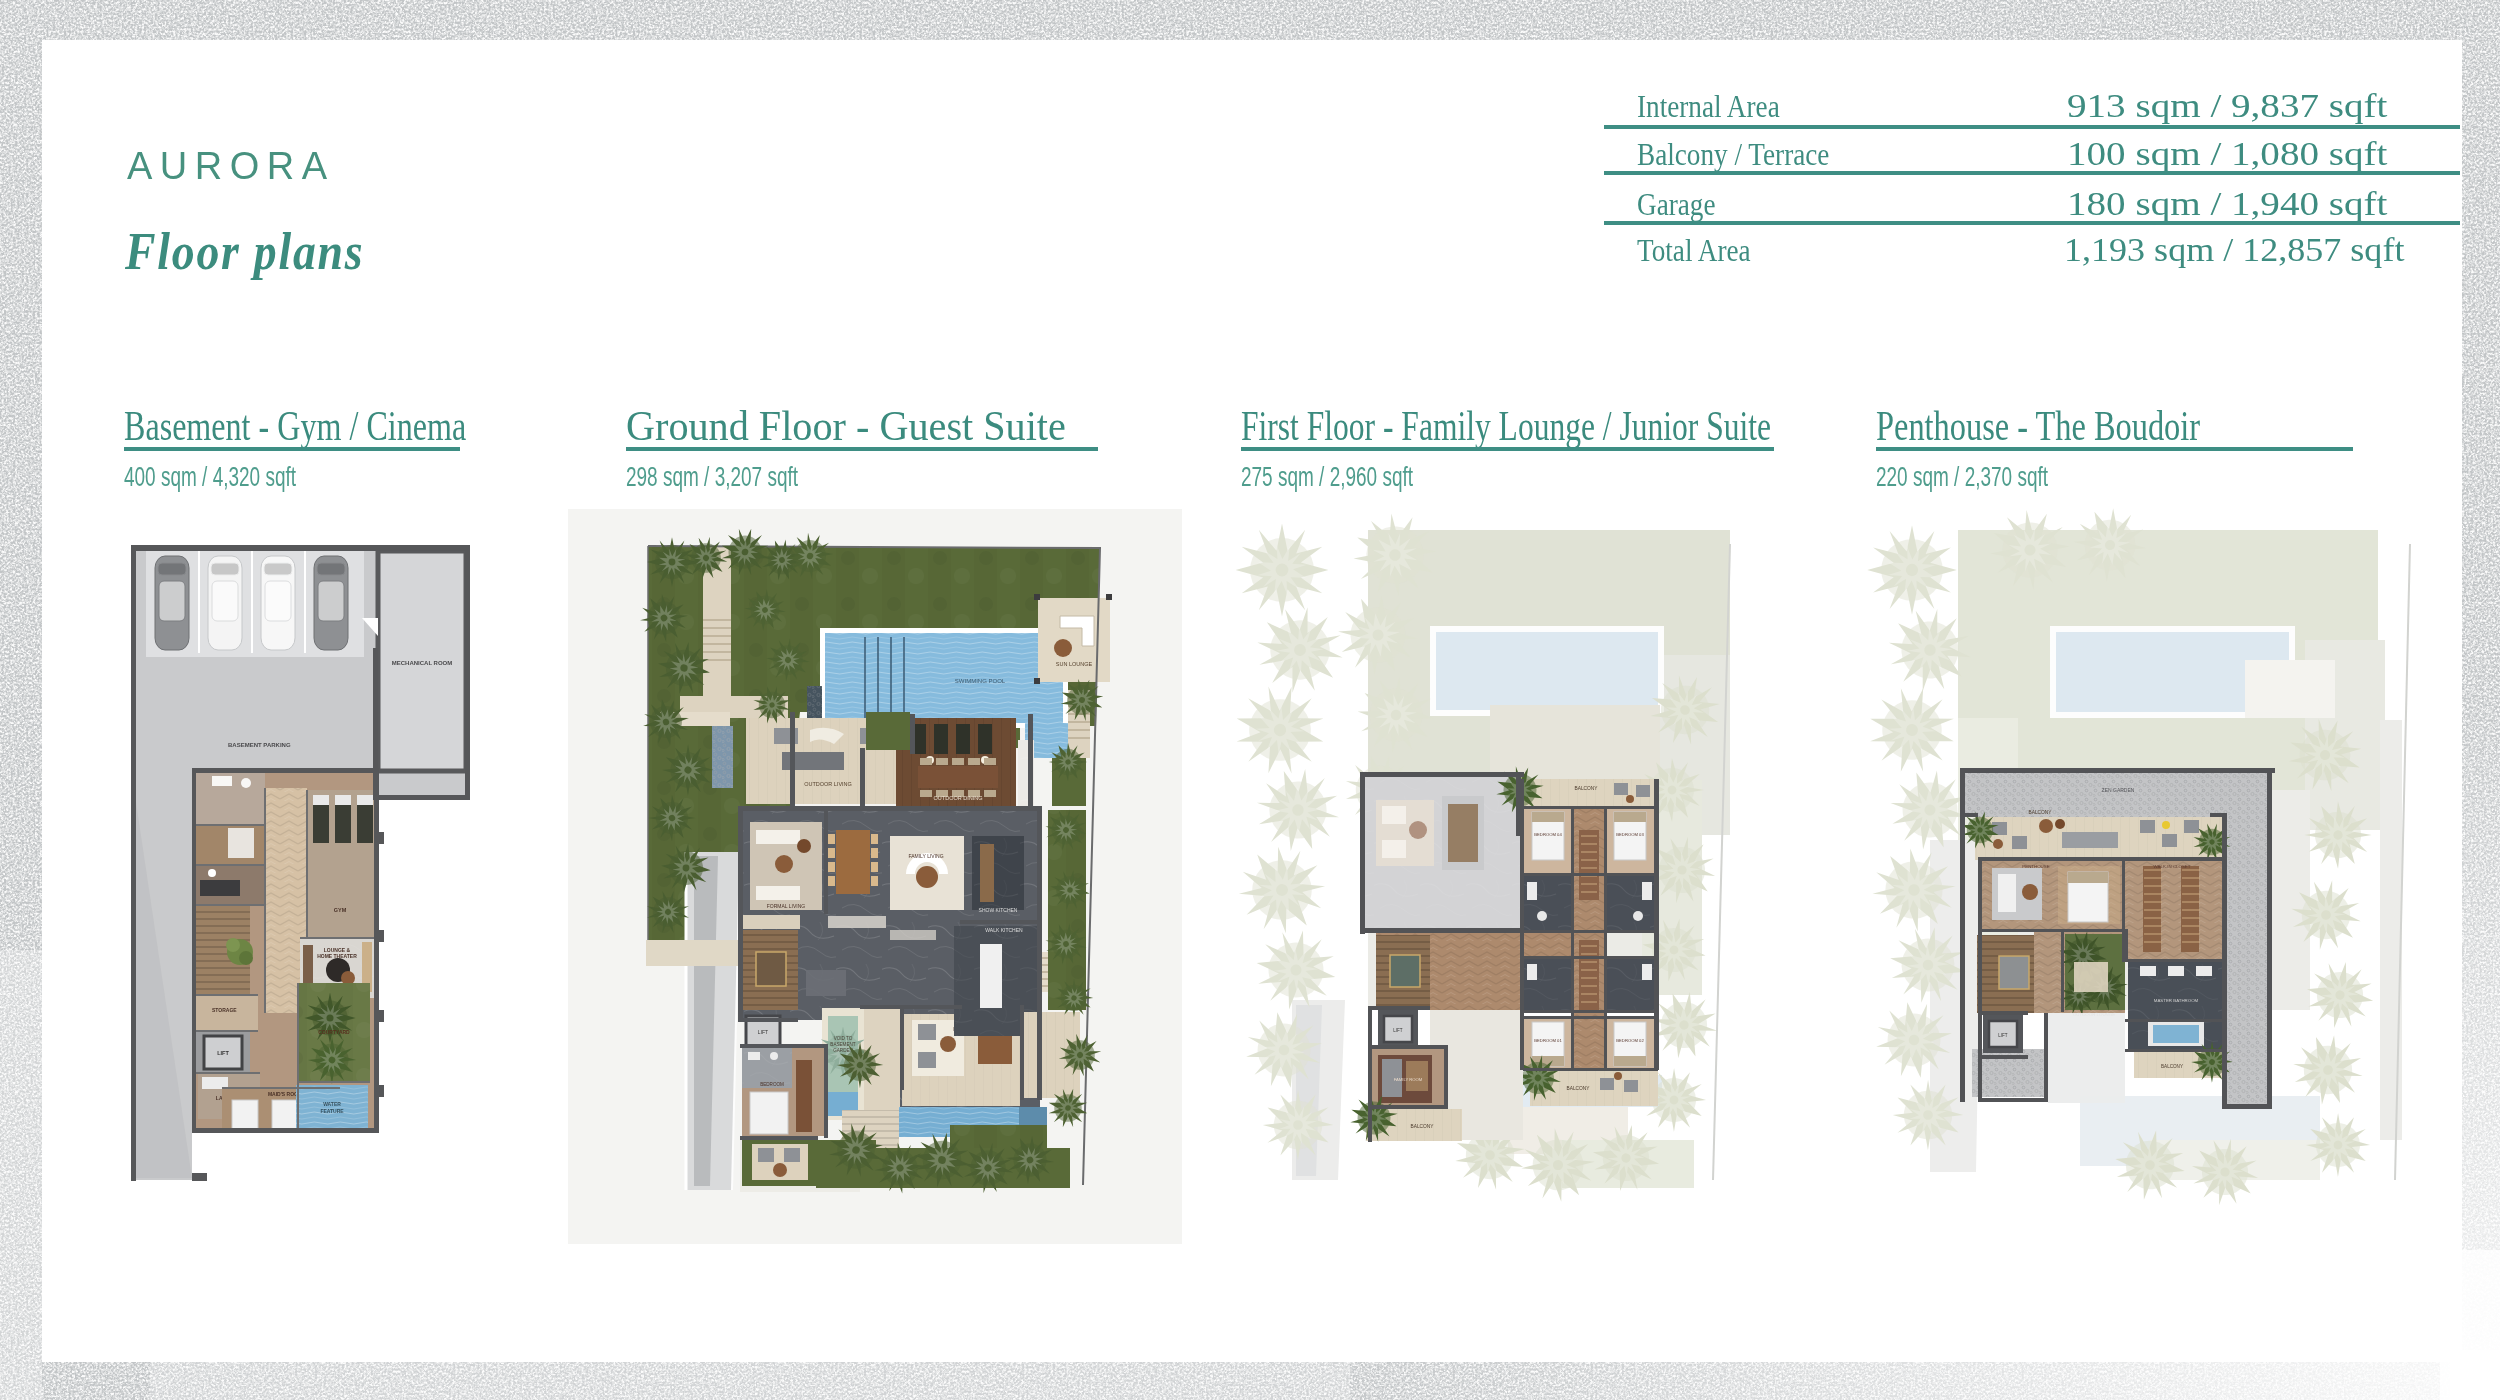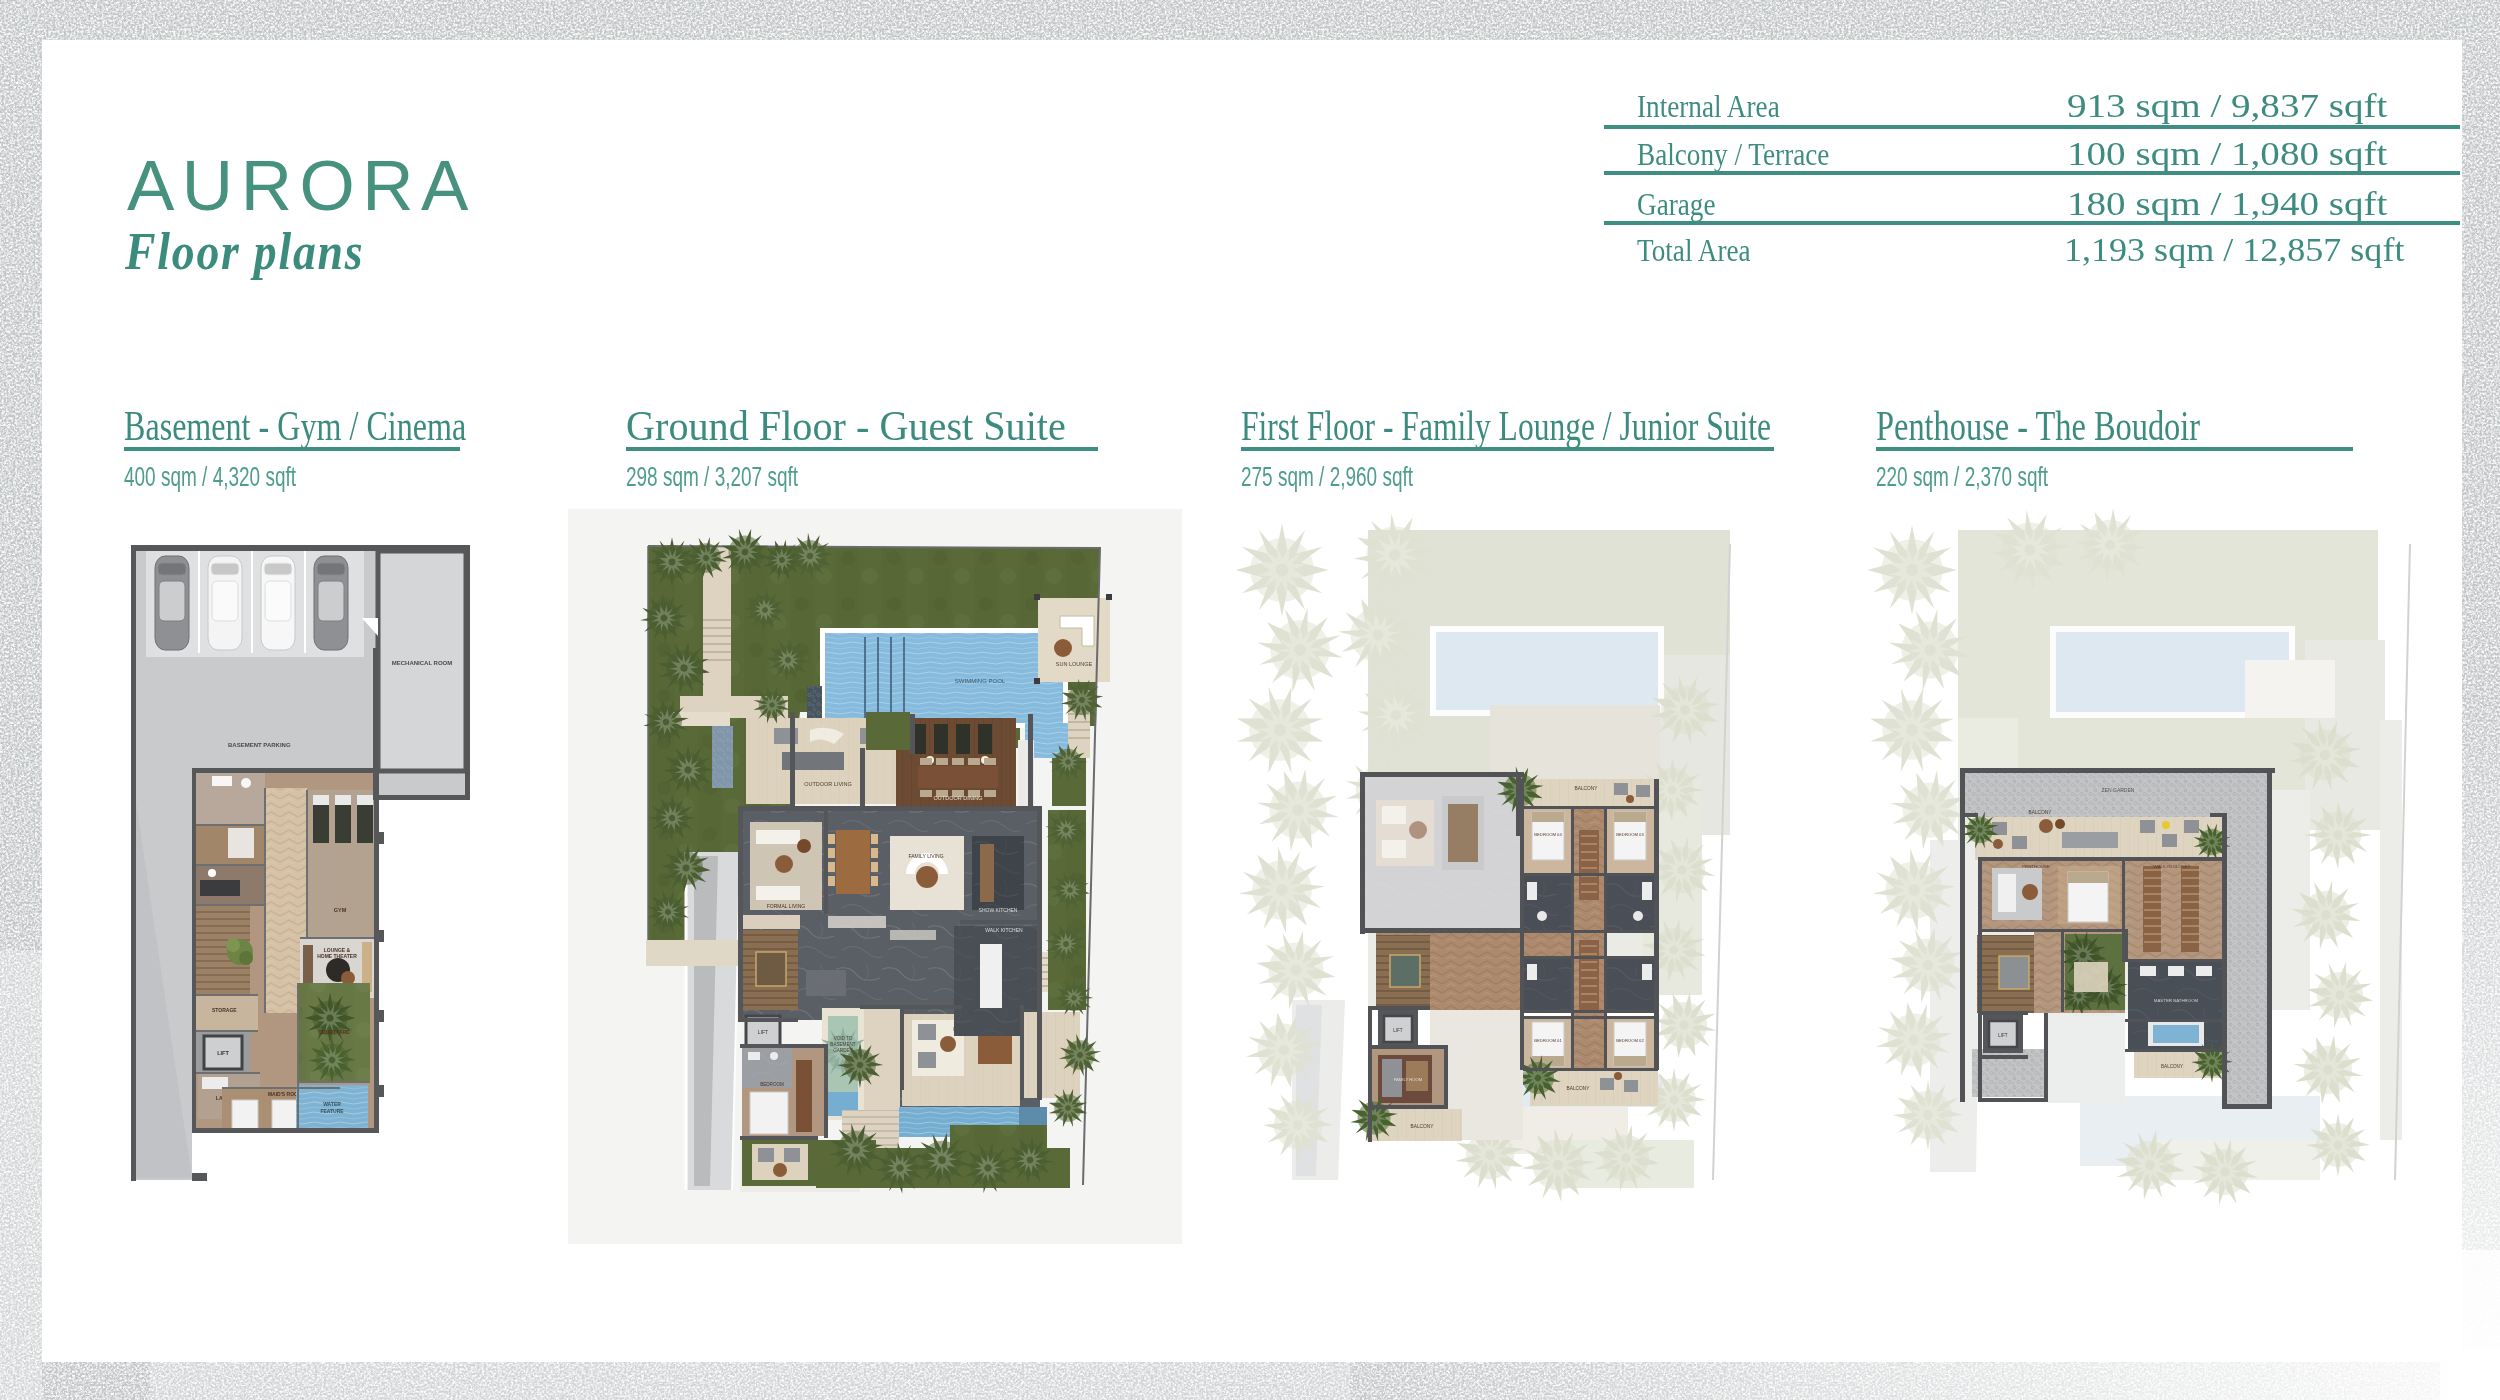--- a/index.html
+++ b/index.html
@@ -1,20 +1,20 @@
 <!DOCTYPE html>
 <html><head>
 <meta charset="utf-8">
 <style>
   html,body{margin:0;padding:0;}
   body{width:2500px;height:1400px;overflow:hidden;background:#fff;
        font-family:"Liberation Sans", sans-serif;}
   .abs{position:absolute;transform-origin:left top;}
   #stage{position:relative;width:2500px;height:1400px;}
-  #aurora{left:127px;top:145px;font-size:71px;letter-spacing:7.5px;color:#47917f;-webkit-text-stroke:1.6px #ffffff;paint-order:stroke fill;}
+  #aurora{left:127px;top:145px;font-size:38px;letter-spacing:7.5px;color:#47917f;-webkit-text-stroke:1.6px #ffffff;paint-order:stroke fill;}
   #fplans{left:125px;top:222px;font-size:52px;font-weight:bold;font-style:italic;
           letter-spacing:2px;color:#3c8c7e;font-family:"Liberation Serif",serif;
           transform:scaleX(0.88);}
   .trow{font-family:"Liberation Serif",serif;font-size:32px;color:#3e8c80;white-space:nowrap;}
   .tval{font-family:"Liberation Serif",serif;font-size:34px;color:#3e8c80;white-space:nowrap;}
   .tline{background:#3e8e84;height:3.5px;}
   .shead{font-family:"Liberation Serif",serif;font-size:42px;color:#3b8b7e;white-space:nowrap;}
   .ssub{font-size:28px;color:#4f9d8d;white-space:nowrap;}
   .sline{background:#3e8e84;height:3.5px;}
 </style>

